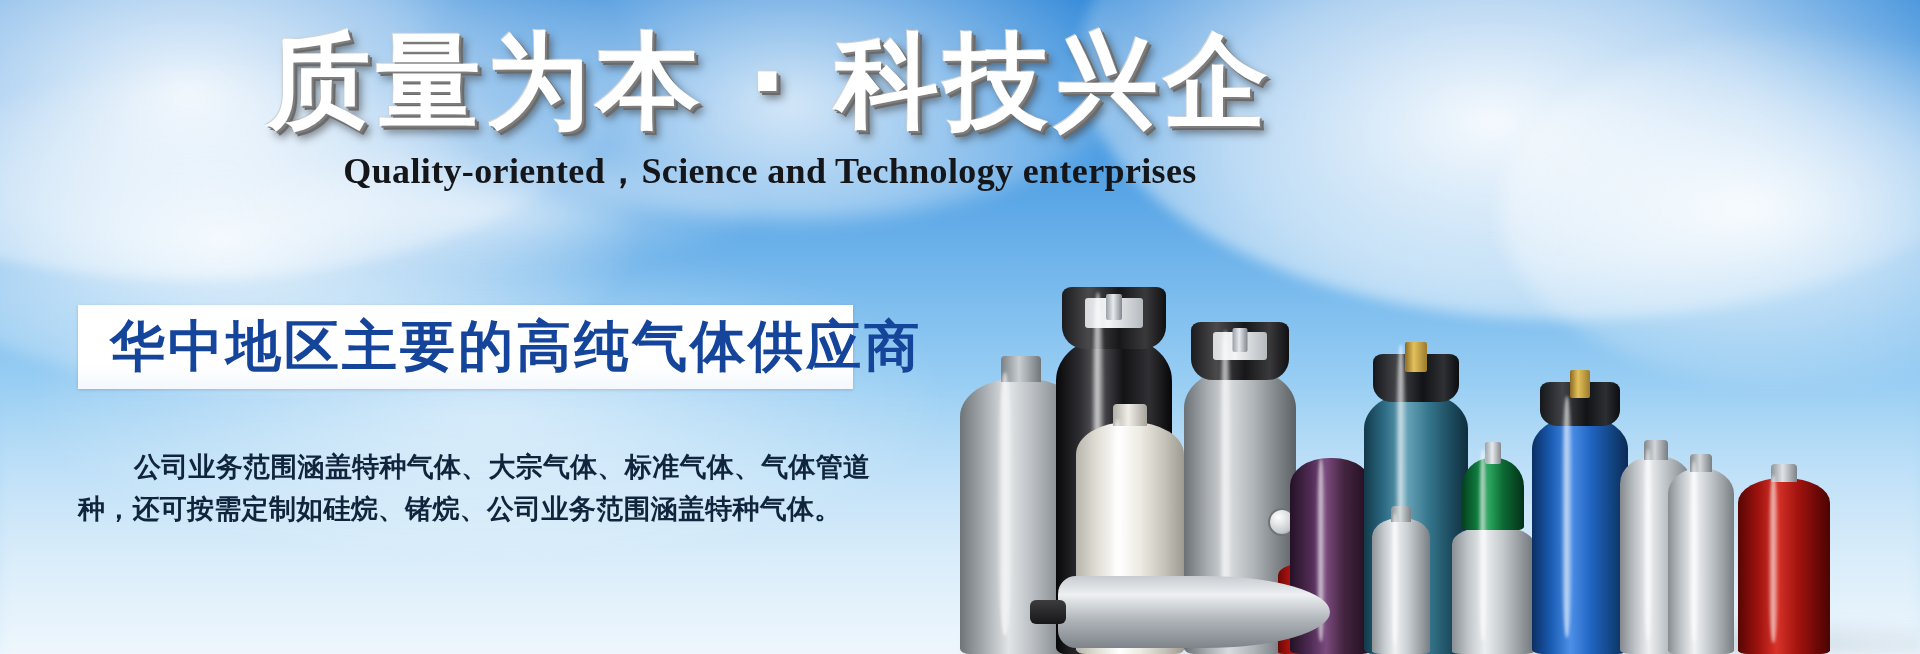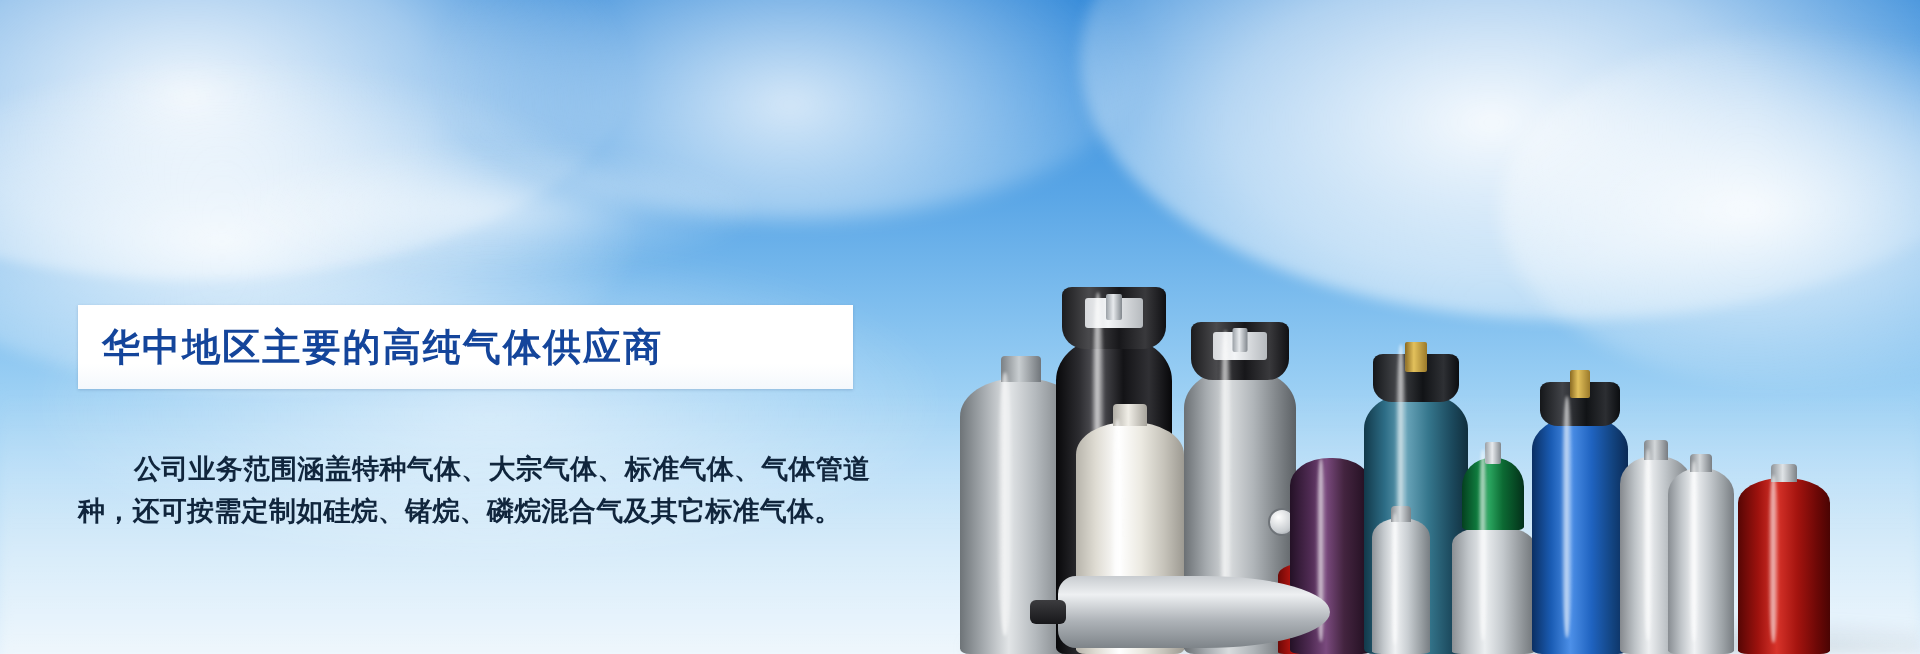--- a/index.html
+++ b/index.html
@@ -105,39 +105,39 @@
     position:absolute; left:78px; top:305px;
     width:775px; height:84px;
     background:linear-gradient(180deg,#ffffff 0%,#ffffff 70%,#f4f8fc 100%);
     box-shadow:0 1px 3px rgba(0,40,90,.18);
     display:flex; align-items:center;
     z-index:6;
   }
   #callout-text{
     font-family:"DejaVu Sans", sans-serif;
     font-weight:700;
-    font-size:38px;
+    font-size:55px;
     letter-spacing:.055em;
     color:#14459b;
+    padding-left:32px;
     white-space:nowrap;
-    margin-left:24px;
   }
 
   
   #paragraph{
     position:absolute; left:78px; top:448px; width:810px;
     font-family:"DejaVu Serif", serif;
     font-weight:700;
     font-size:27px;
     line-height:42px;
     color:#10253c;
     letter-spacing:.01em;
     z-index:6;
   }
-  #paragraph .line{ white-space:nowrap; }
+  #paragraph .line{ white-space:nowrap;font-family:Liberation Mono, monospace; }
   #paragraph .line.indent{ text-indent:56px; }
 
   
   #cylinders{
     position:absolute; right:0; bottom:0;
     width:960px; height:500px;
     z-index:5;
   }
   .cyl{ position:absolute; bottom:0; }
 
@@ -220,28 +220,32 @@
 
   <div class="cloud c-topleft"></div>
   <div class="cloud c-leftmid"></div>
   <div class="cloud c-centertop"></div>
   <div class="cloud c-righttop"></div>
   <div class="cloud c-rightedge"></div>
   <div class="cloud c-wispy"></div>
   <div class="cloud c-lowleft"></div>
   <div class="cloud c-bottomhaze"></div>
 
+  <div id="headline-block">
+    <div id="headline">质量为本 · 科技兴企</div>
+    <div id="subtitle">Quality-oriented，Science and Technology enterprises</div>
+  </div>
 
   <div id="callout">
     <div id="callout-text">华中地区主要的高纯气体供应商</div>
   </div>
 
   <div id="paragraph">
     <div class="line indent">公司业务范围涵盖特种气体、大宗气体、标准气体、气体管道</div>
-    <div class="line">种，还可按需定制如硅烷、锗烷、磷烷混合气及其它标准气体。</div>
+    <div class="line">种，还可按需定制如硅烷、锗烷、公司业务范围涵盖特种气体。</div>
   </div>
 
   <div id="cylinders">
 
     <div id="ground"></div>
 
     <div class="cyl" id="cyl-grey-tall">
       <div class="body-shape" style="height:276px;background:linear-gradient(90deg,#6e7478 0%,#adb2b6 22%,#e2e5e7 40%,#b4b9bd 62%,#878c90 82%,#5f6468 100%);"></div>
       <div class="neck" style="bottom:272px;width:40px;height:26px;background:linear-gradient(90deg,#7b8084,#c9ced1 45%,#70757a);"></div>
       <div class="shine" style="left:30%;width:16px;"></div>

